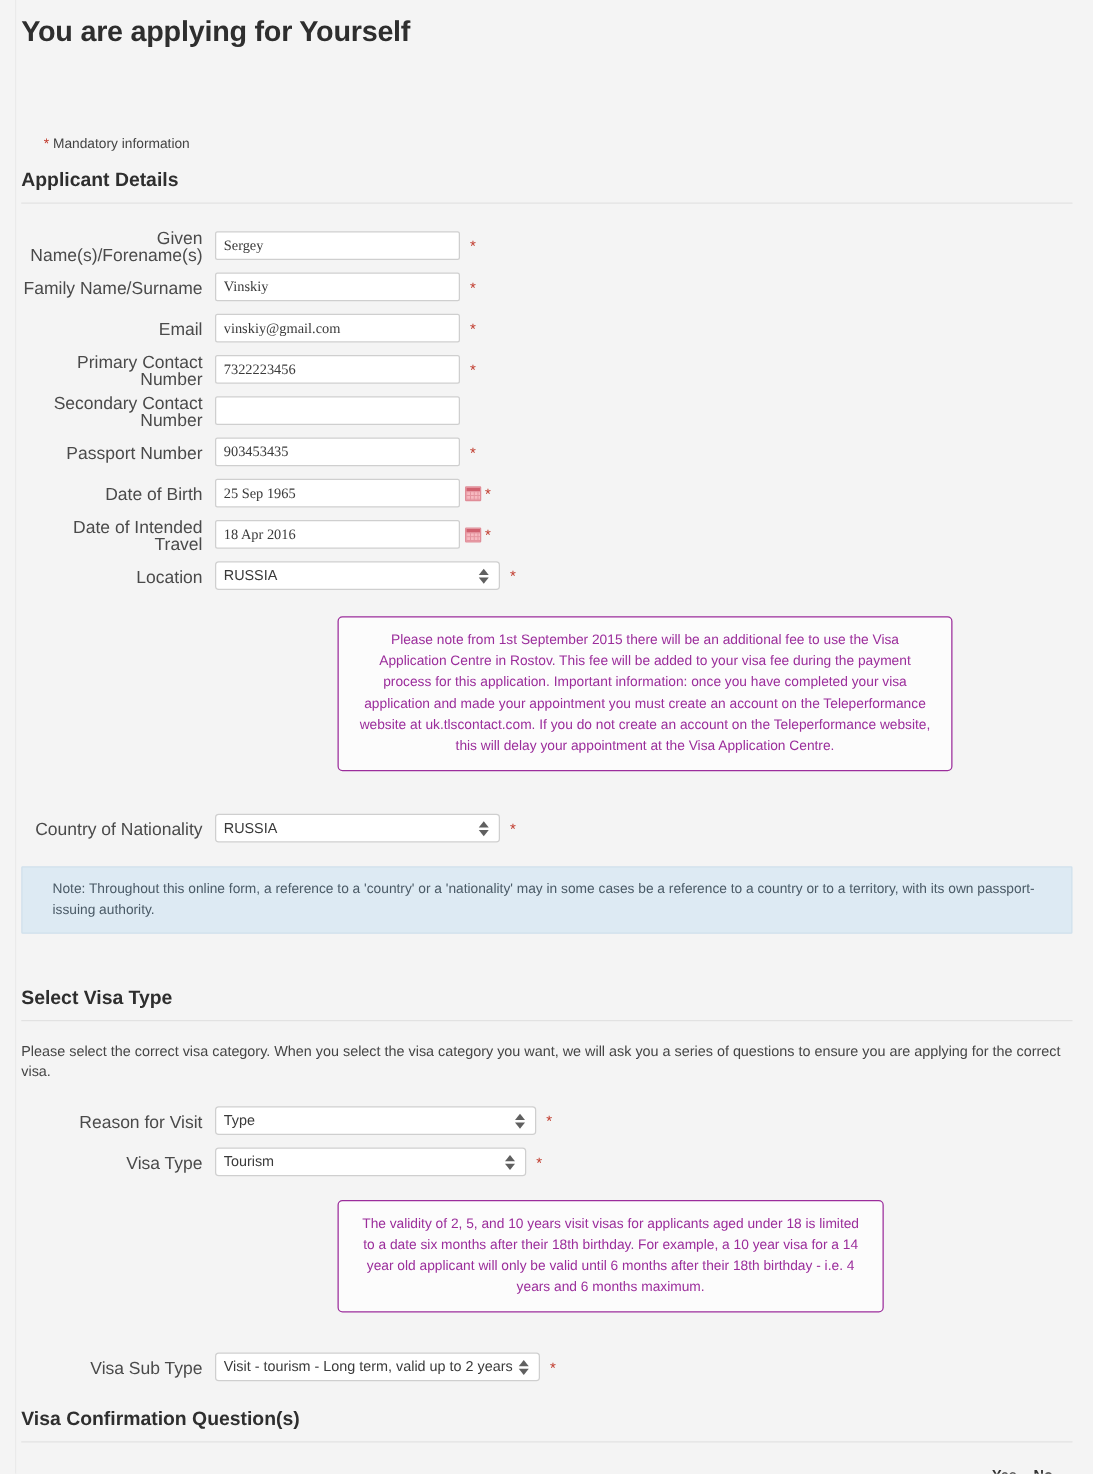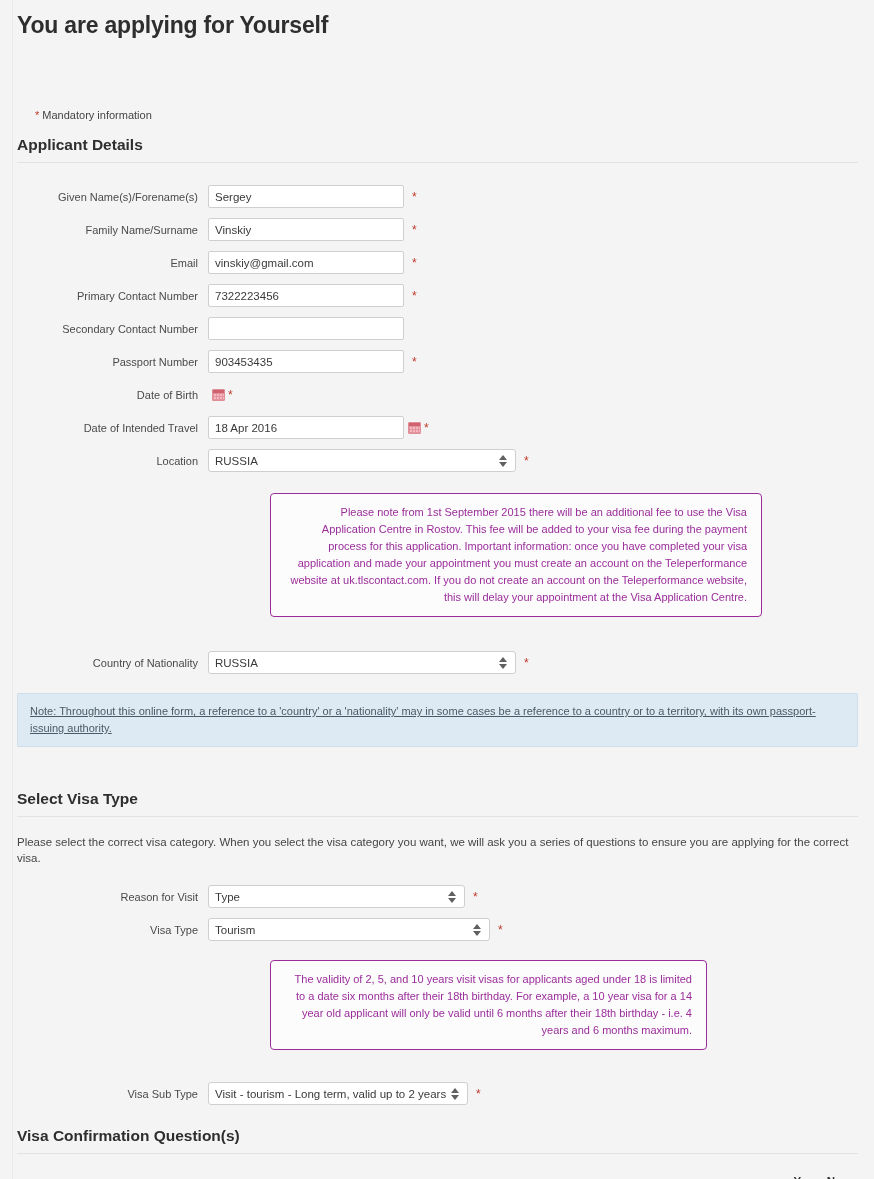--- a/index.html
+++ b/index.html
@@ -69,41 +69,40 @@
   
   .form-row {
     display: flex;
     align-items: center;
     height: 33px;
   }
   .form-label {
     width: 155px;
     text-align: right;
     padding-right: 10px;
-    font-size: 11px;
+    font-size: 14px;
     color: #4a4a4a;
     line-height: 14px;
     box-sizing: border-box;
-    margin-left: 36px;
   }
   .field-input {
     width: 196px;
     height: 23px;
     border: 1px solid #cfcfcf;
     background: #ffffff;
     border-radius: 2px;
-    font-family: Liberation Sans, sans-serif;
+    font-family: Liberation Serif, serif;
     font-size: 11.5px;
     color: #3a3a3a;
     padding: 0 6px;
     box-sizing: border-box;
     outline: none;
   }
   .field-select {
-    width: 308px;
+    width: 228px;
     height: 23px;
     border: 1px solid #cfcfcf;
     background: #ffffff;
     border-radius: 3px;
     font-size: 11.5px;
     color: #3a3a3a;
     padding: 0 6px;
     box-sizing: border-box;
     display: flex;
     align-items: center;
@@ -162,37 +161,36 @@
   }
 
   
   .purple-box {
     border: 1px solid #9b2d9b;
     border-radius: 4px;
     background: #fcfcfc;
     color: #9b2d9b;
     font-size: 11px;
     line-height: 17px;
-    text-align: right;
+    text-align: center;
     padding: 10px 14px;
     box-sizing: border-box;
   }
   .purple-box-wrap { display: flex; }
 
   
   .blue-note {
     background: #ddeaf3;
     border: 1px solid #cfe0ec;
     color: #4a5a66;
     font-size: 11px;
     line-height: 17px;
-    padding: 9px 12px;
+    padding: 9px 24px;
     box-sizing: border-box;
     border-radius: 1px;
-    text-decoration: underline;
   }
 
   .intro-text {
     font-size: 11.5px;
     color: #454545;
     line-height: 16px;
   }
 
   
   .qheader {
@@ -294,20 +292,21 @@
     </div>
 
     <div class="form-row">
       <div class="form-label">Passport Number</div>
       <input class="field-input" value="903453435" style="">
       <span class="req-star">*</span>
     </div>
 
     <div class="form-row">
       <div class="form-label">Date of Birth</div>
+      <input class="field-input" value="25 Sep 1965" style="">
       <span class="cal-icon"></span>
       <span class="req-star" style="margin-left:3px">*</span>
     </div>
 
     <div class="form-row">
       <div class="form-label">Date of Intended Travel</div>
       <input class="field-input" value="18 Apr 2016" style="">
       <span class="cal-icon"></span>
       <span class="req-star" style="margin-left:3px">*</span>
     </div>
@@ -366,21 +365,21 @@
         <span class="stepper">
             <i class="up"></i>
             <i class="dn"></i>
           </span>
       </div>
       <span class="req-star">*</span>
     </div>
 
     <div class="form-row">
       <div class="form-label">Visa Type</div>
-      <div class="field-select" style="width:282px">
+      <div class="field-select" style="width:249px">
         <span class="sel-value">Tourism</span>
         <span class="stepper">
             <i class="up"></i>
             <i class="dn"></i>
           </span>
       </div>
       <span class="req-star">*</span>
     </div>
 
     <div style="height:14px"></div>

